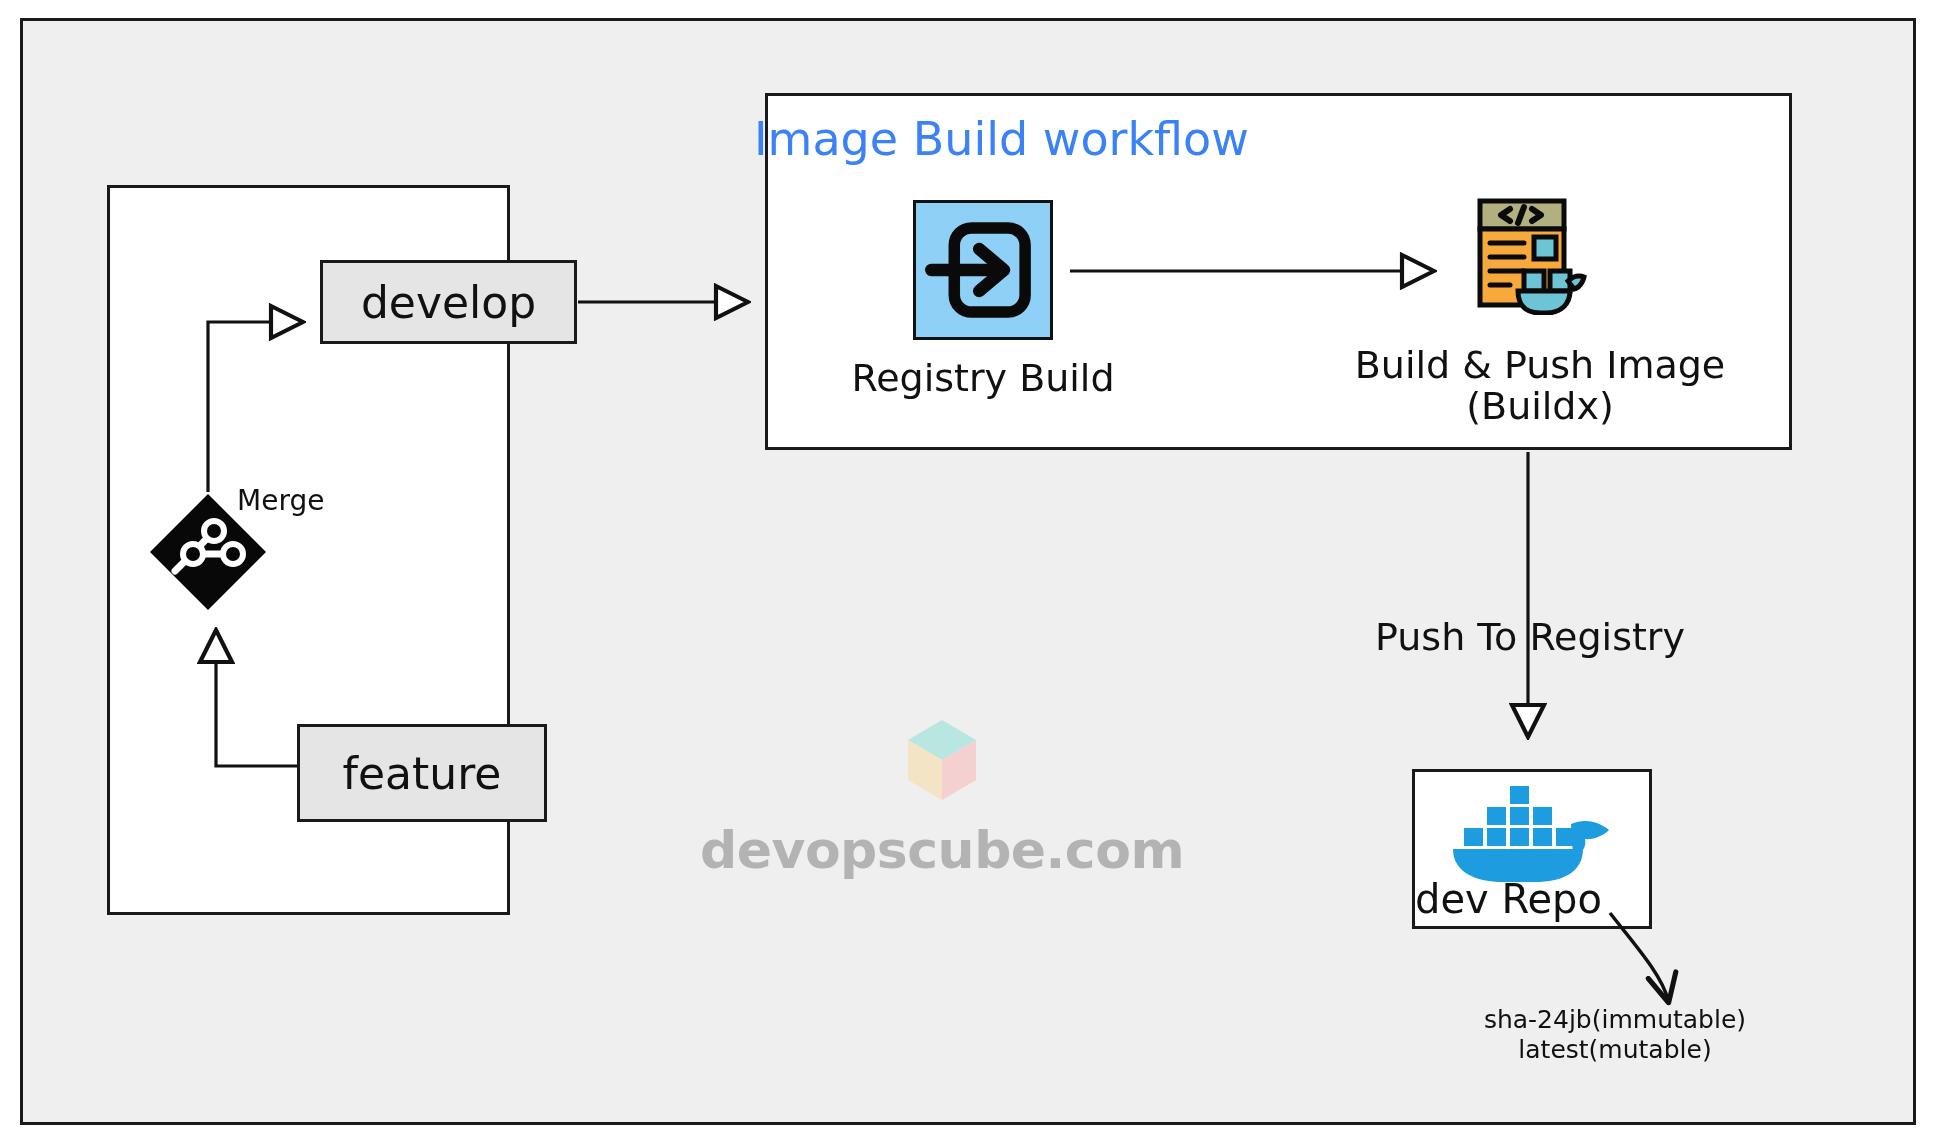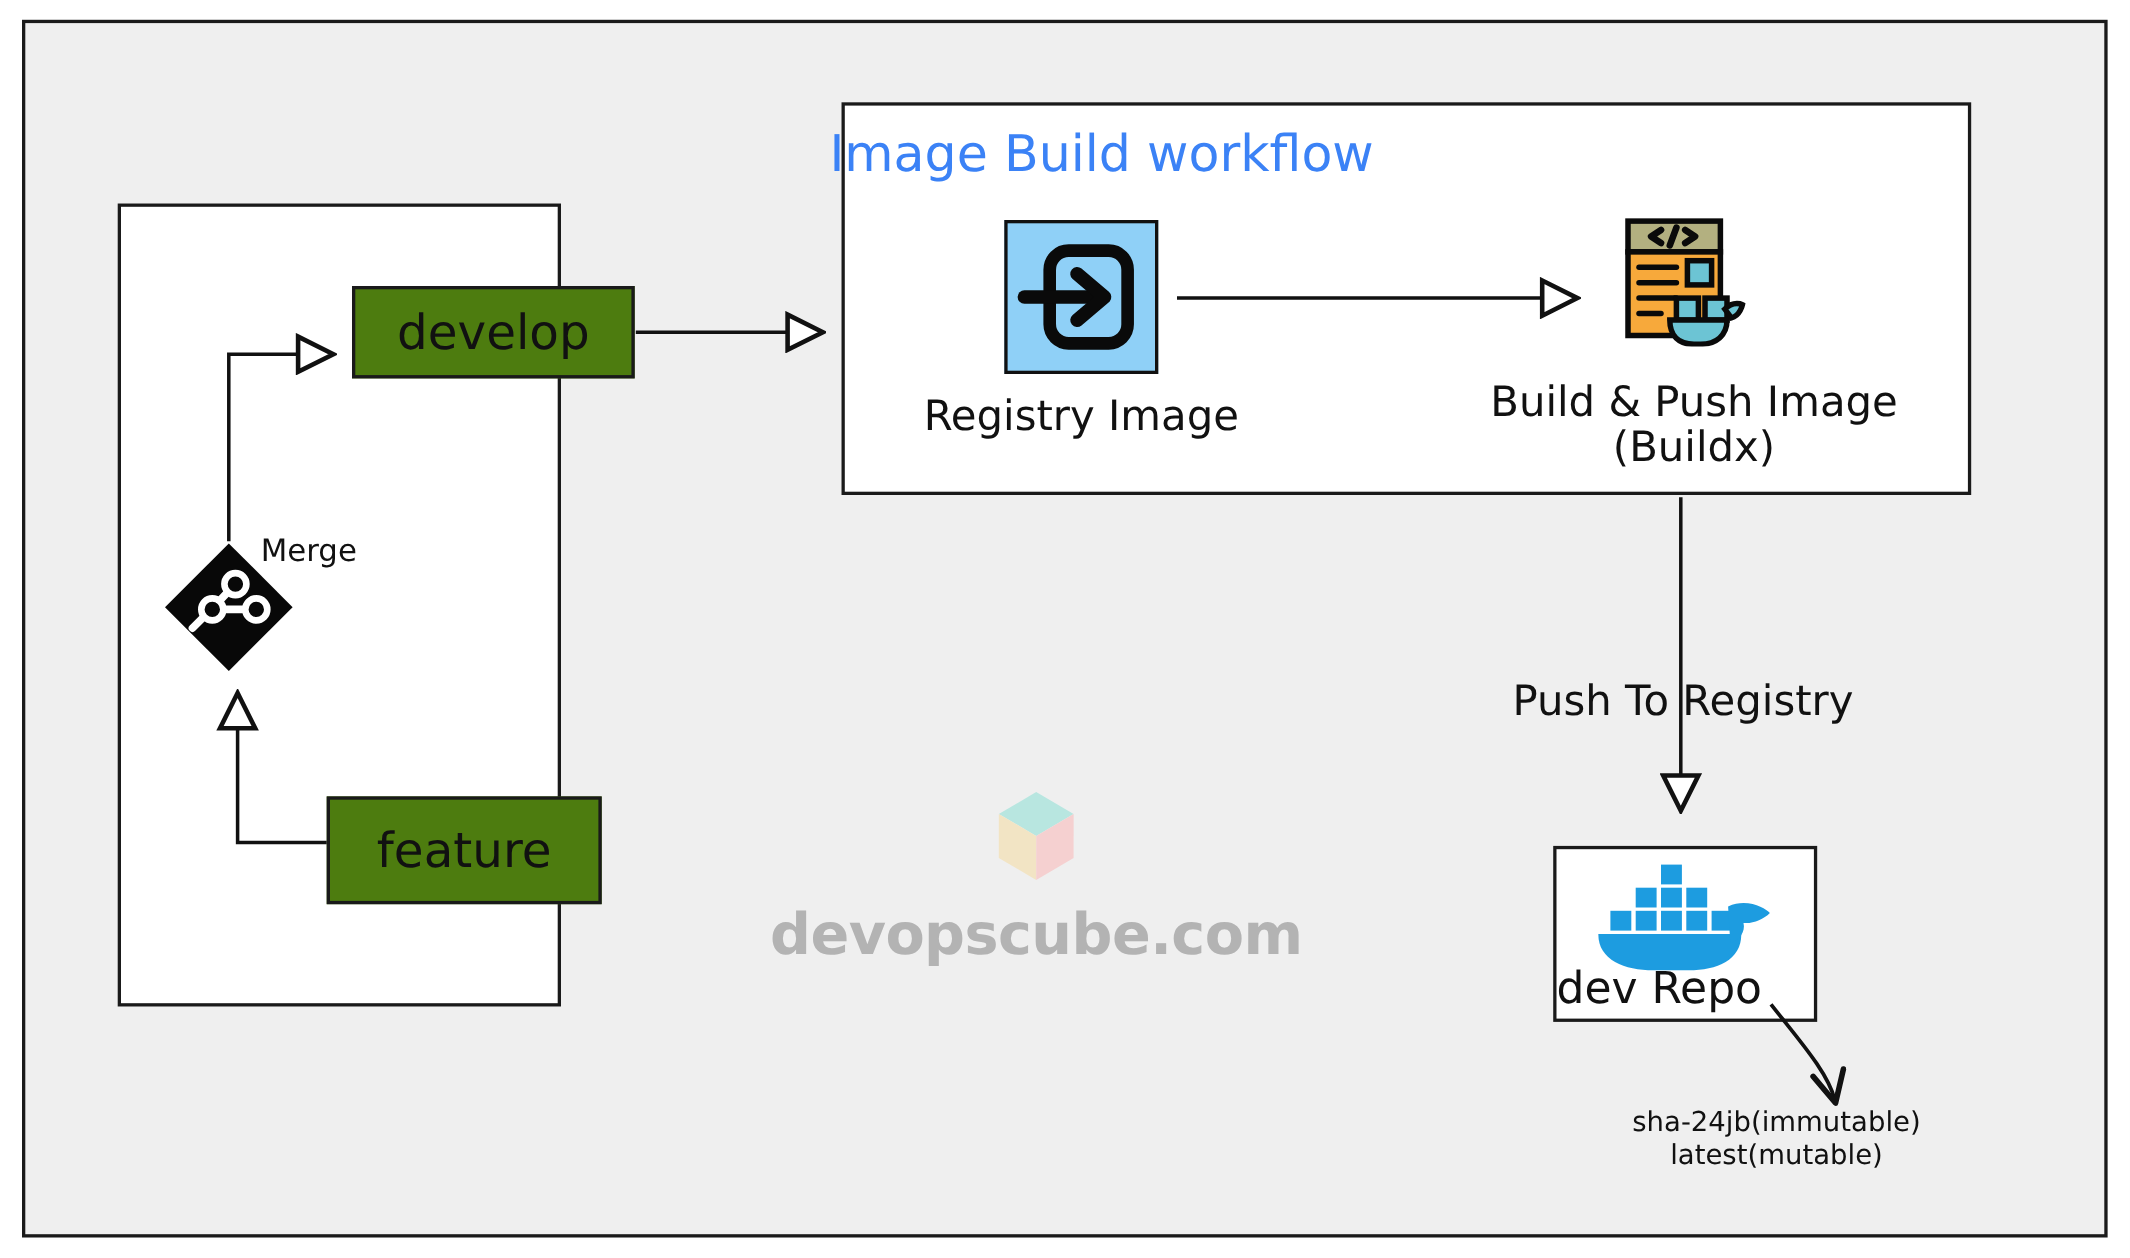--- a/index.html
+++ b/index.html
@@ -13,21 +13,21 @@
   }
 
   
   .git-panel{
     position:absolute;left:107px;top:185px;width:403px;height:730px;
     background:#ffffff;border:3px solid #1a1a1a;box-sizing:border-box;
   }
 
   
   .branch-box{
-    position:absolute;background:#4d7c0f;border:3px solid #1a1a1a;
+    position:absolute;background:#e5e5e5;border:3px solid #1a1a1a;
     box-sizing:border-box;display:flex;align-items:center;justify-content:center;
     font-family:"DejaVu Sans", sans-serif;color:#111111;
   }
   .branch-develop{left:320px;top:260px;width:257px;height:84px;font-size:44px;}
   .branch-feature{left:297px;top:724px;width:250px;height:98px;font-size:44px;}
 
   
   .merge-diamond{
     position:absolute;left:148px;top:492px;width:120px;height:120px;
   }
@@ -131,21 +131,21 @@
   <div class="workflow-box"></div>
   <div class="workflow-title">Image Build workflow</div>
 
   <div class="login-icon">
     <svg viewBox="0 0 140 140" width="134" height="134">
       <rect x="40" y="26" width="74" height="88" rx="18" ry="18" fill="none" stroke="#0a0a0a" stroke-width="12"></rect>
       <line x1="16" y1="70" x2="88" y2="70" stroke="#0a0a0a" stroke-width="13" stroke-linecap="round"></line>
       <polyline points="66,48 92,70 66,92" fill="none" stroke="#0a0a0a" stroke-width="13" stroke-linecap="round" stroke-linejoin="round"></polyline>
     </svg>
   </div>
-  <div class="node-label login-label">Registry Image</div>
+  <div class="node-label login-label">Registry Build</div>
 
   <div class="buildx-icon">
     <svg viewBox="0 0 120 120" width="120" height="120">
       <rect x="12" y="6" width="84" height="28" fill="#b3b080" stroke="#0a0a0a" stroke-width="5"></rect>
       <g stroke="#0a0a0a" stroke-width="6" fill="none" stroke-linecap="round" stroke-linejoin="round">
         <polyline points="42,14 33,20 42,26"></polyline>
         <line x1="56" y1="12" x2="50" y2="28"></line>
         <polyline points="64,14 73,20 64,26"></polyline>
       </g>
       <rect x="12" y="34" width="84" height="76" fill="#f7a93b" stroke="#0a0a0a" stroke-width="5"></rect>

